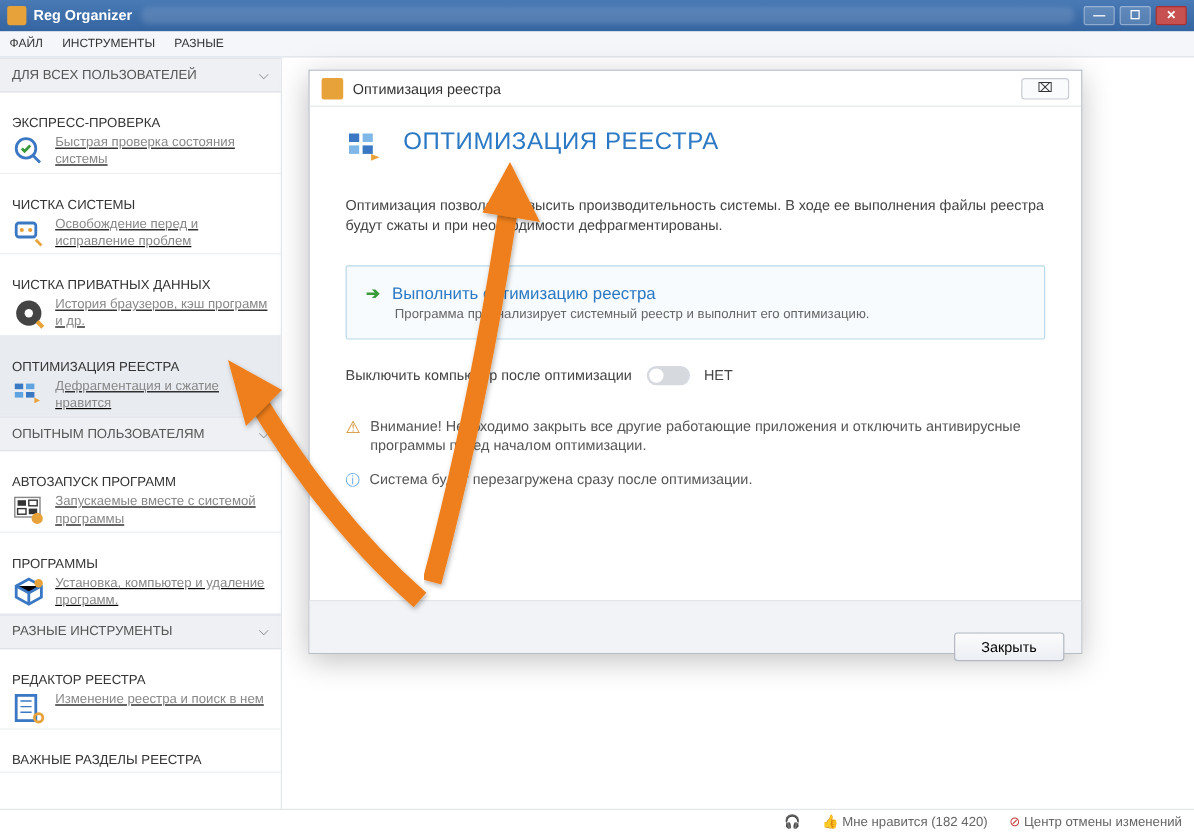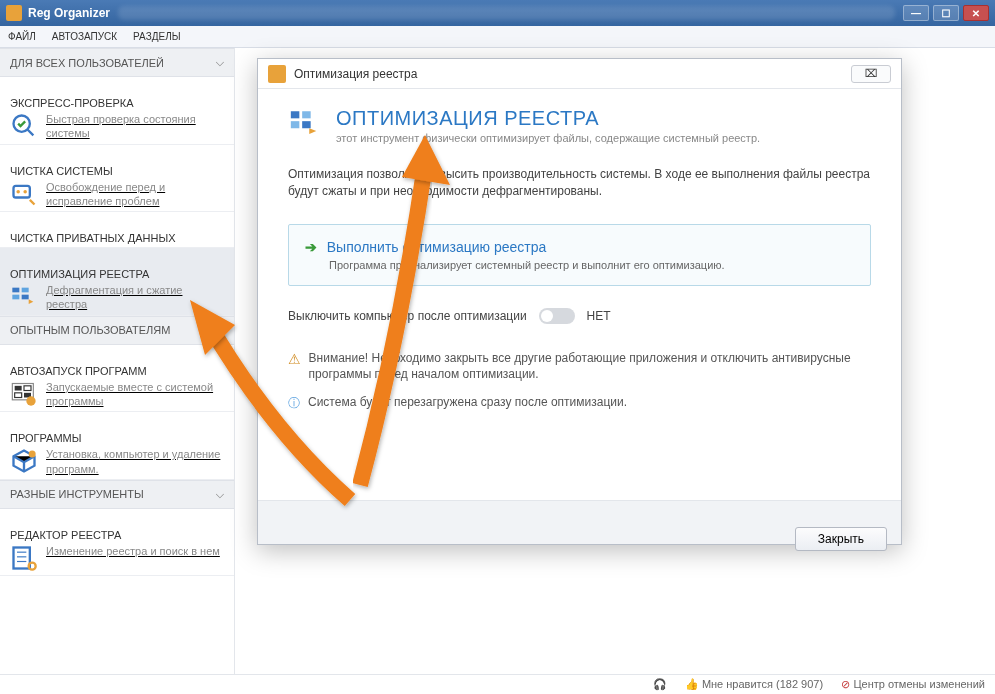--- a/index.html
+++ b/index.html
@@ -70,22 +70,22 @@
   <div class="blur-strip"></div>
   <div class="win-btns">
     <div class="win-btn">—</div>
     <div class="win-btn">☐</div>
     <div class="win-btn close">✕</div>
   </div>
 </div>
 
 <div class="menubar">
   <span>ФАЙЛ</span>
-  <span>АВТОЗАПУСК</span>
-  <span>РАЗДЕЛЫ</span>
+  <span>ИНСТРУМЕНТЫ</span>
+  <span>РАЗНЫЕ</span>
 </div>
 
 <div class="main">
 
   <div class="sidebar">
     <div class="section-header">
       <span>ДЛЯ ВСЕХ ПОЛЬЗОВАТЕЛЕЙ</span>
       <span class="chevron">⌵</span>
     </div>
 
@@ -113,35 +113,45 @@
               <circle cx="13" cy="10" r="1.5" fill="#e8a23a"></circle>
               <path d="M17 17l4 4" stroke="#e8a23a" stroke-width="2"></path>
             </svg>
         </div>
         <div class="item-desc">Освобождение перед и исправление проблем</div>
       </div>
     </div>
 
     <div class="item">
       <div class="item-title">ЧИСТКА ПРИВАТНЫХ ДАННЫХ</div>
+      <div class="item-body">
+        <div class="item-icon">
+          <svg viewBox="0 0 24 24">
+              <circle cx="12" cy="12" r="9" fill="#444"></circle>
+              <circle cx="12" cy="12" r="3" fill="#fff"></circle>
+              <path d="M18 18l4 4" stroke="#e8a23a" stroke-width="3"></path>
+            </svg>
+        </div>
+        <div class="item-desc">История браузеров, кэш программ и др.</div>
+      </div>
     </div>
 
     <div class="item selected">
       <div class="item-title">ОПТИМИЗАЦИЯ РЕЕСТРА</div>
       <div class="item-body">
         <div class="item-icon">
           <svg viewBox="0 0 24 24">
               <rect x="2" y="4" width="6" height="4" fill="#3b78c4"></rect>
               <rect x="10" y="4" width="6" height="4" fill="#5fa4e0"></rect>
               <rect x="2" y="10" width="6" height="4" fill="#5fa4e0"></rect>
               <rect x="10" y="10" width="6" height="4" fill="#3b78c4"></rect>
               <path d="M16 18l4-2-4-2z" fill="#e8a23a"></path>
             </svg>
         </div>
-        <div class="item-desc">Дефрагментация и сжатие реестра</div>
+        <div class="item-desc">Дефрагментация и сжатие нравится</div>
       </div>
     </div>
 
     <div class="section-header">
       <span>ОПЫТНЫМ ПОЛЬЗОВАТЕЛЯМ</span>
       <span class="chevron">⌵</span>
     </div>
 
     <div class="item">
       <div class="item-title">АВТОЗАПУСК ПРОГРАММ</div>
@@ -188,20 +198,23 @@
               <line x1="6" y1="7" x2="14" y2="7" stroke="#3b78c4"></line>
               <line x1="6" y1="11" x2="14" y2="11" stroke="#3b78c4"></line>
               <line x1="6" y1="15" x2="14" y2="15" stroke="#3b78c4"></line>
               <circle cx="19" cy="19" r="3" fill="none" stroke="#e8a23a" stroke-width="2"></circle>
             </svg>
         </div>
         <div class="item-desc">Изменение реестра и поиск в нем</div>
       </div>
     </div>
 
+    <div class="item">
+      <div class="item-title">ВАЖНЫЕ РАЗДЕЛЫ РЕЕСТРА</div>
+    </div>
   </div>
 
   <div class="content">
     <div class="dialog">
       <div class="dialog-title">
         <div class="d-icon"></div>
         <span>Оптимизация реестра</span>
         <div class="d-close">⌧</div>
       </div>
       <div class="dialog-inner">
@@ -210,21 +223,20 @@
             <svg viewBox="0 0 24 24">
                 <rect x="2" y="3" width="6" height="5" fill="#3b78c4"></rect>
                 <rect x="10" y="3" width="6" height="5" fill="#7fb8e8"></rect>
                 <rect x="2" y="10" width="6" height="5" fill="#7fb8e8"></rect>
                 <rect x="10" y="10" width="6" height="5" fill="#3b78c4"></rect>
                 <path d="M15 19l5-2-5-2z" fill="#e8a23a"></path>
               </svg>
           </div>
           <div>
             <div class="head-title">ОПТИМИЗАЦИЯ РЕЕСТРА</div>
-            <div class="head-sub">этот инструмент физически оптимизирует файлы, содержащие системный реестр.</div>
           </div>
         </div>
         <div class="body-text">Оптимизация позволяет повысить производительность системы. В ходе ее выполнения файлы реестра будут сжаты и при необходимости дефрагментированы.</div>
 
         <div class="action-box">
           <div class="action-row">
             <span class="arrow-ico">➔</span>
             <span class="action-title">Выполнить оптимизацию реестра</span>
           </div>
           <div class="action-sub">Программа проанализирует системный реестр и выполнит его оптимизацию.</div>
@@ -249,21 +261,21 @@
         <button class="close-btn">Закрыть</button>
       </div>
     </div>
   </div>
 </div>
 
 <div class="statusbar">
   <span style="color:#3b78c4;">🎧</span>
   <span>
     <span class="like-ico">👍</span>
-    <span>Мне нравится (182 907)</span>
+    <span>Мне нравится (182 420)</span>
   </span>
   <span>
     <span class="undo-ico">⊘</span>
     <span>Центр отмены изменений</span>
   </span>
 </div>
 
 <svg class="arrow-overlay" style="left:150px; top:270px;" width="320" height="260">
   <defs>
       <filter id="sh1">

